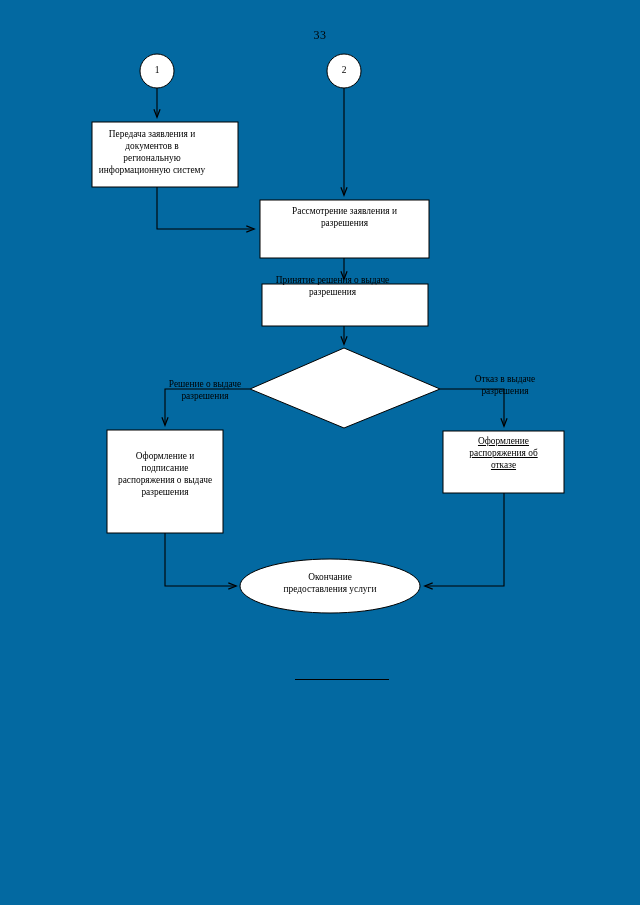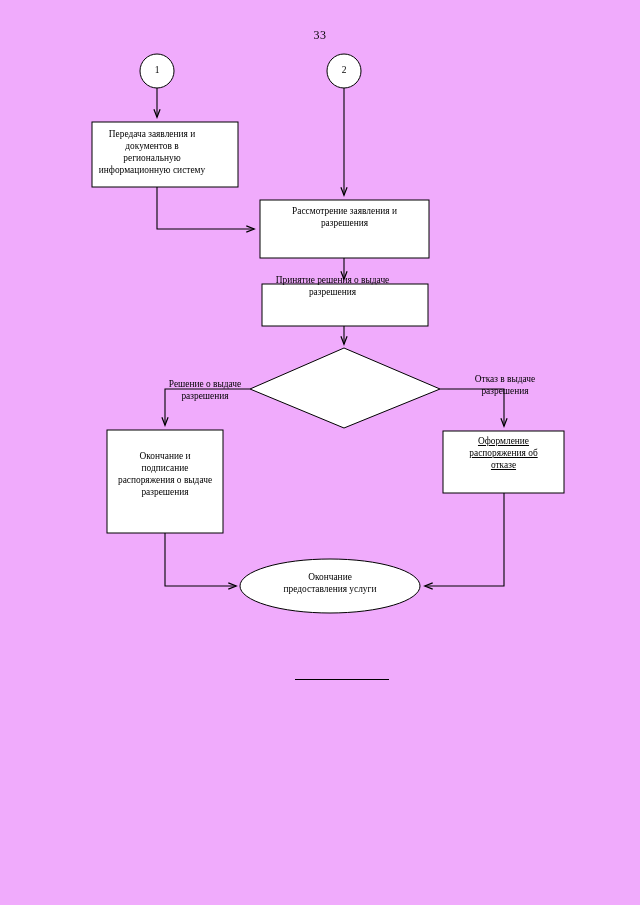--- a/index.html
+++ b/index.html
@@ -8,21 +8,21 @@
     background: #ffffff;
   }
   body {
     font-family: "Liberation Serif", "DejaVu Serif", serif;
     color: #000000;
   }
   #page {
     position: relative;
     width: 640px;
     height: 905px;
-    background: #f0abfc;
+    background: #0369a1;
     overflow: hidden;
   }
   #page-number {
     position: absolute;
     left: 0;
     top: 28px;
     width: 640px;
     text-align: center;
     font-size: 12px;
     letter-spacing: 0.5px;
@@ -131,21 +131,21 @@
     <span class="box-text-inner">Рассмотрение заявления и</span>
     <span class="box-text-inner">разрешения</span>
   </div>
 
   <div class="node-label" style="left:262px; top:274px; width:141px;">
     <span class="box-text-inner">Принятие решения о выдаче</span>
     <span class="box-text-inner">разрешения</span>
   </div>
 
   <div class="node-label" style="left:105px; top:450px; width:120px;">
-    <span class="box-text-inner">Окончание и</span>
+    <span class="box-text-inner">Оформление и</span>
     <span class="box-text-inner">подписание</span>
     <span class="box-text-inner">распоряжения о выдаче</span>
     <span class="box-text-inner">разрешения</span>
   </div>
 
   <div class="node-label" style="left:443px; top:435px; width:121px;text-decoration:underline;">
     <span class="box-text-inner">Оформление</span>
     <span class="box-text-inner">распоряжения об</span>
     <span class="box-text-inner">отказе</span>
   </div>

